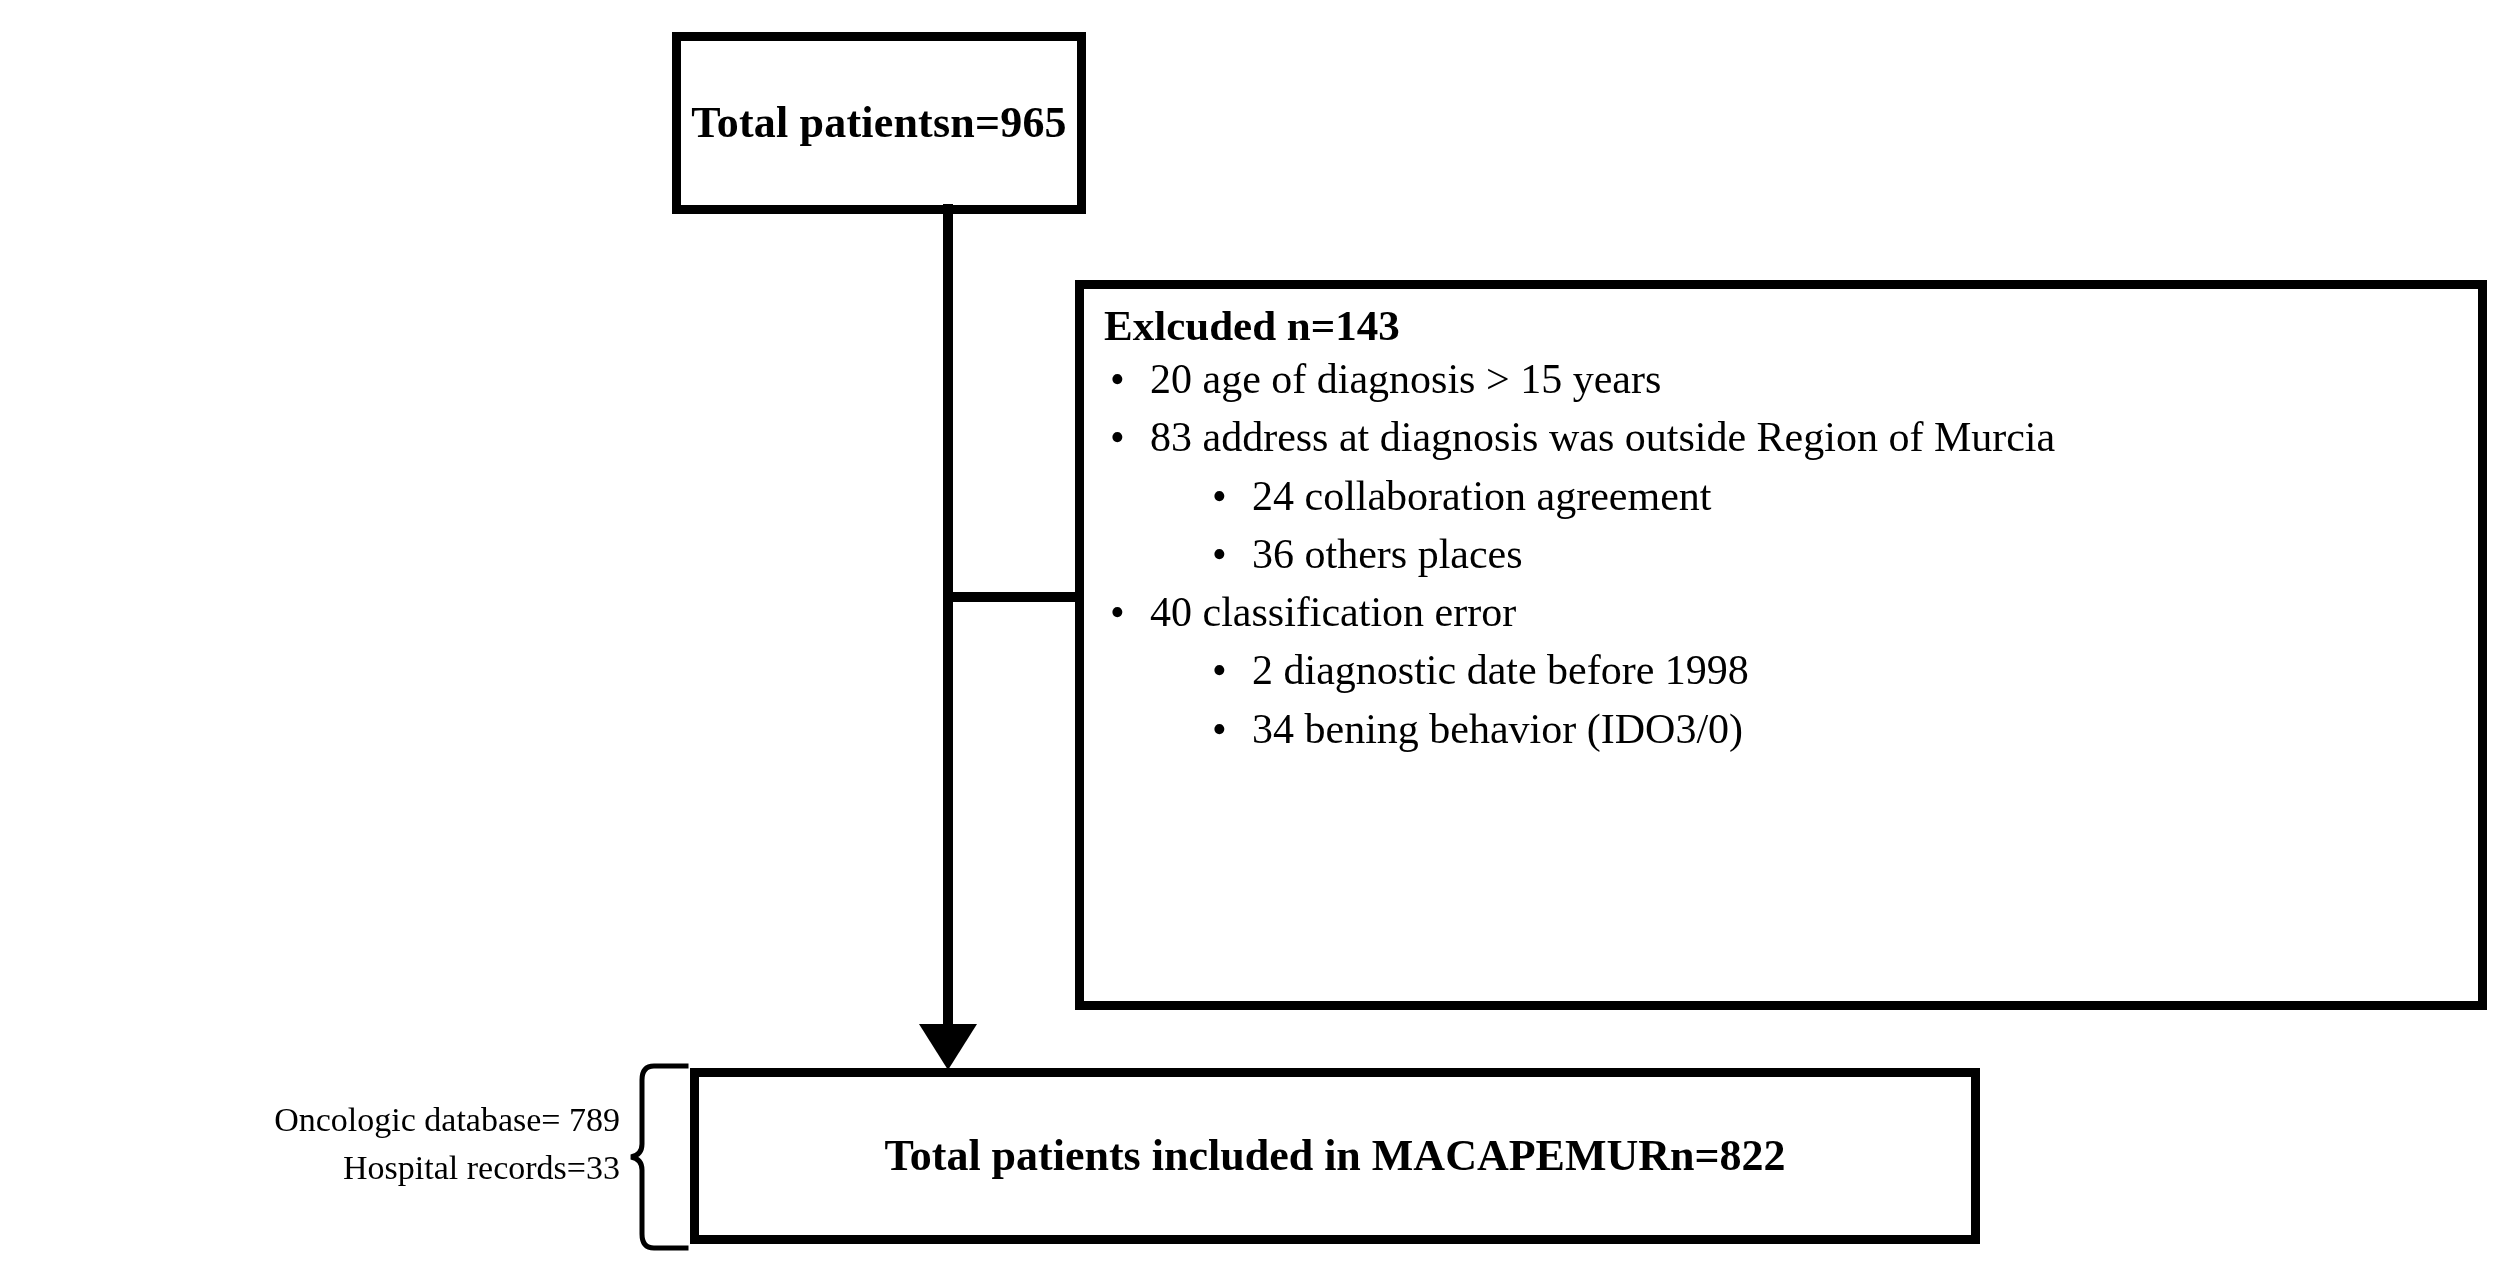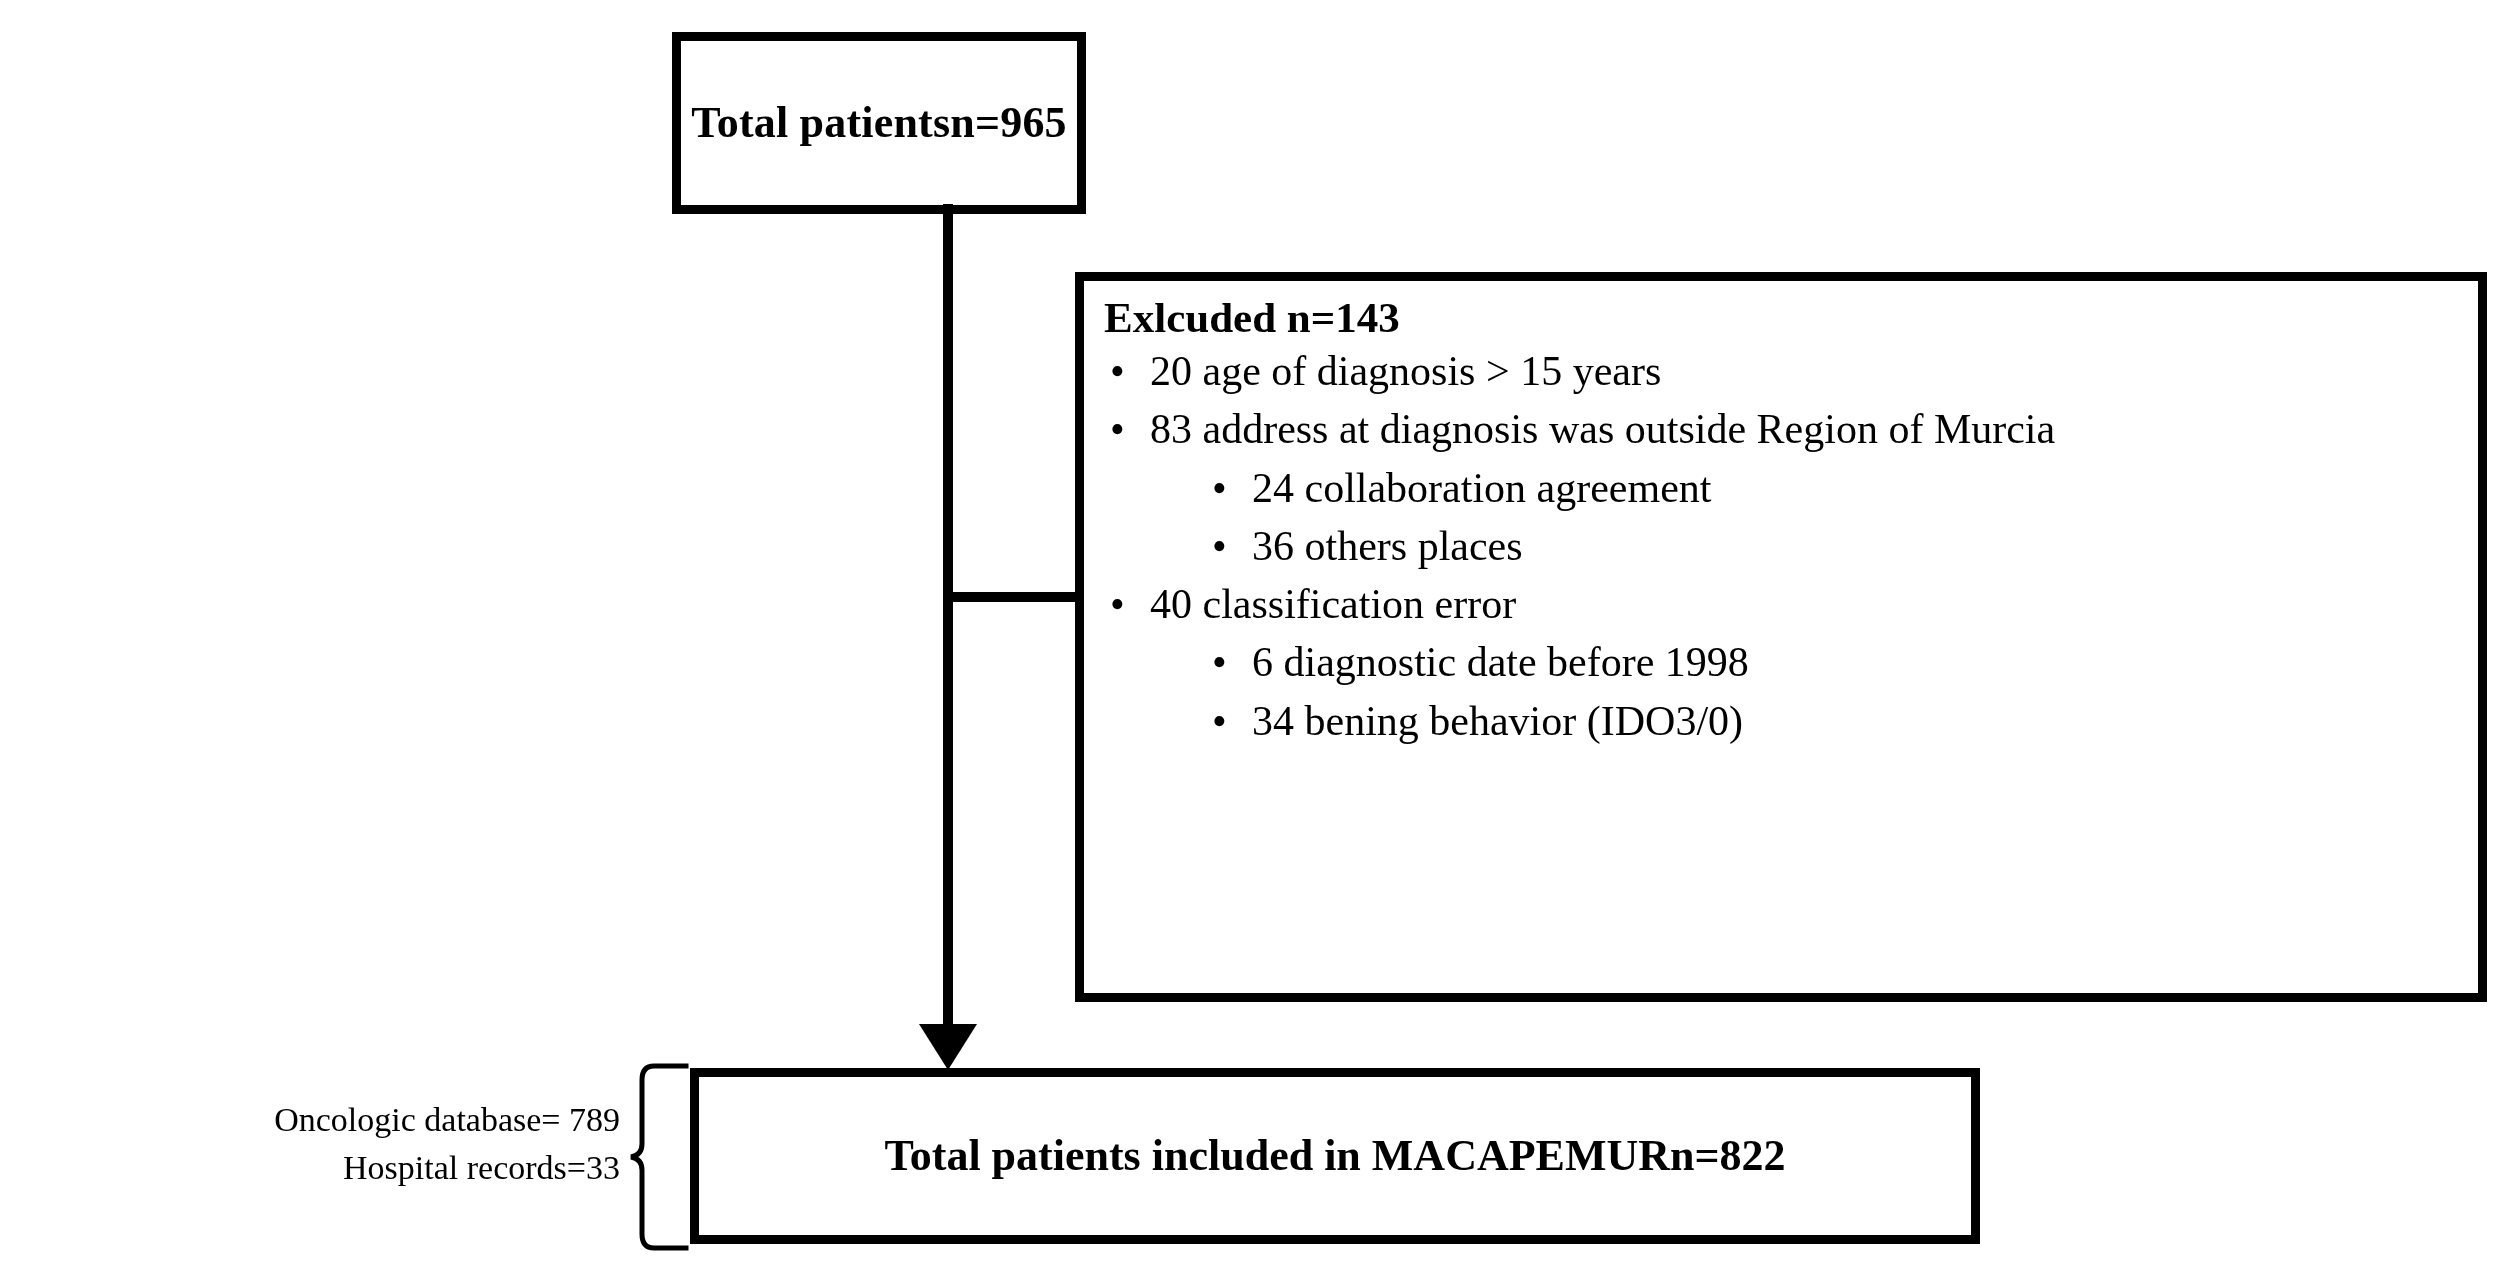--- a/index.html
+++ b/index.html
@@ -39,21 +39,21 @@
   #box-total .line {
     font-weight: bold;
     font-size: 44px;
     line-height: 1.22;
     letter-spacing: 0.2px;
     white-space: nowrap;
   }
 
   #box-excluded {
     left: 1075px;
-    top: 272px;
+    top: 280px;
     width: 1412px;
     height: 730px;
     padding: 14px 18px 10px 20px;
   }
   #excluded-title {
     font-weight: bold;
     font-size: 43px;
     line-height: 1.08;
     margin-bottom: 2px;
   }
@@ -200,21 +200,21 @@
           </li>
         </ul>
       </li>
 
       <li class="bullet-l1">
         <span class="dot">•</span>
         <span>40 classification error</span>
         <ul class="sub-list">
           <li class="bullet-l2">
             <span class="dot">•</span>
-            <span>6 diagnostic date before 1998</span>
+            <span>2 diagnostic date before 1998</span>
           </li>
           <li class="bullet-l2">
             <span class="dot">•</span>
             <span>34 bening behavior (IDO3/0)</span>
           </li>
         </ul>
       </li>
 
     </ul>
   </div>

